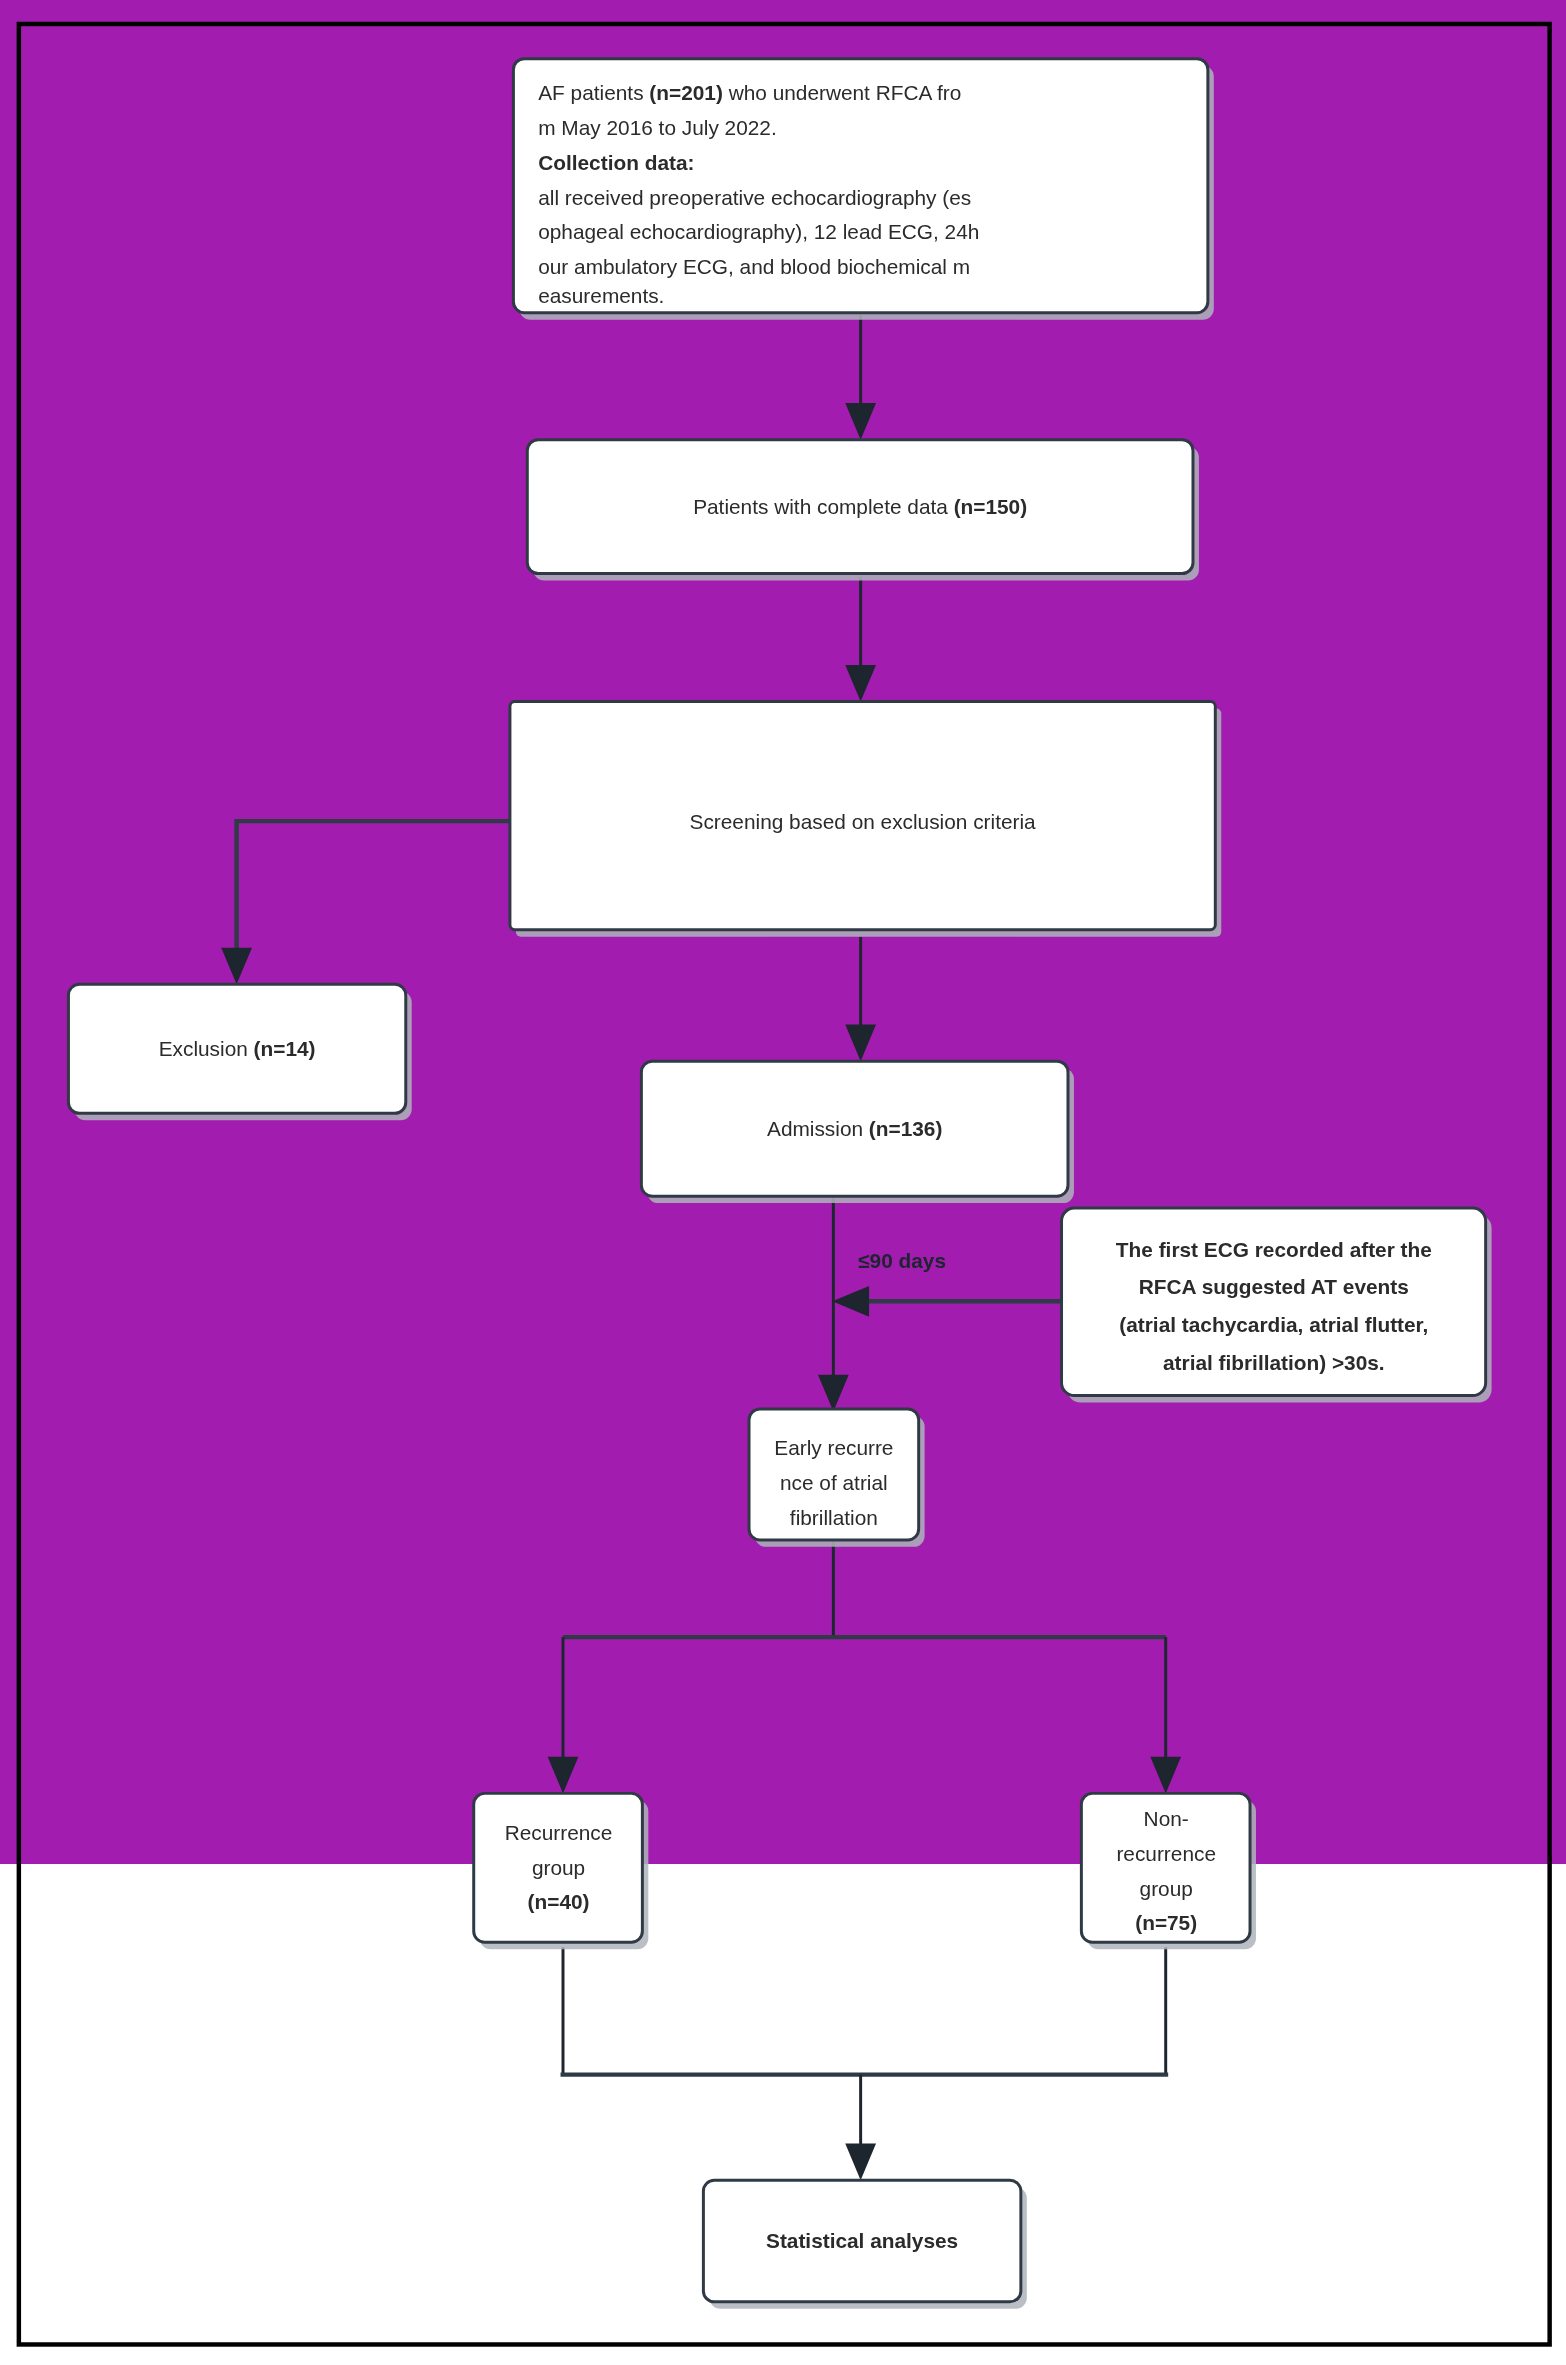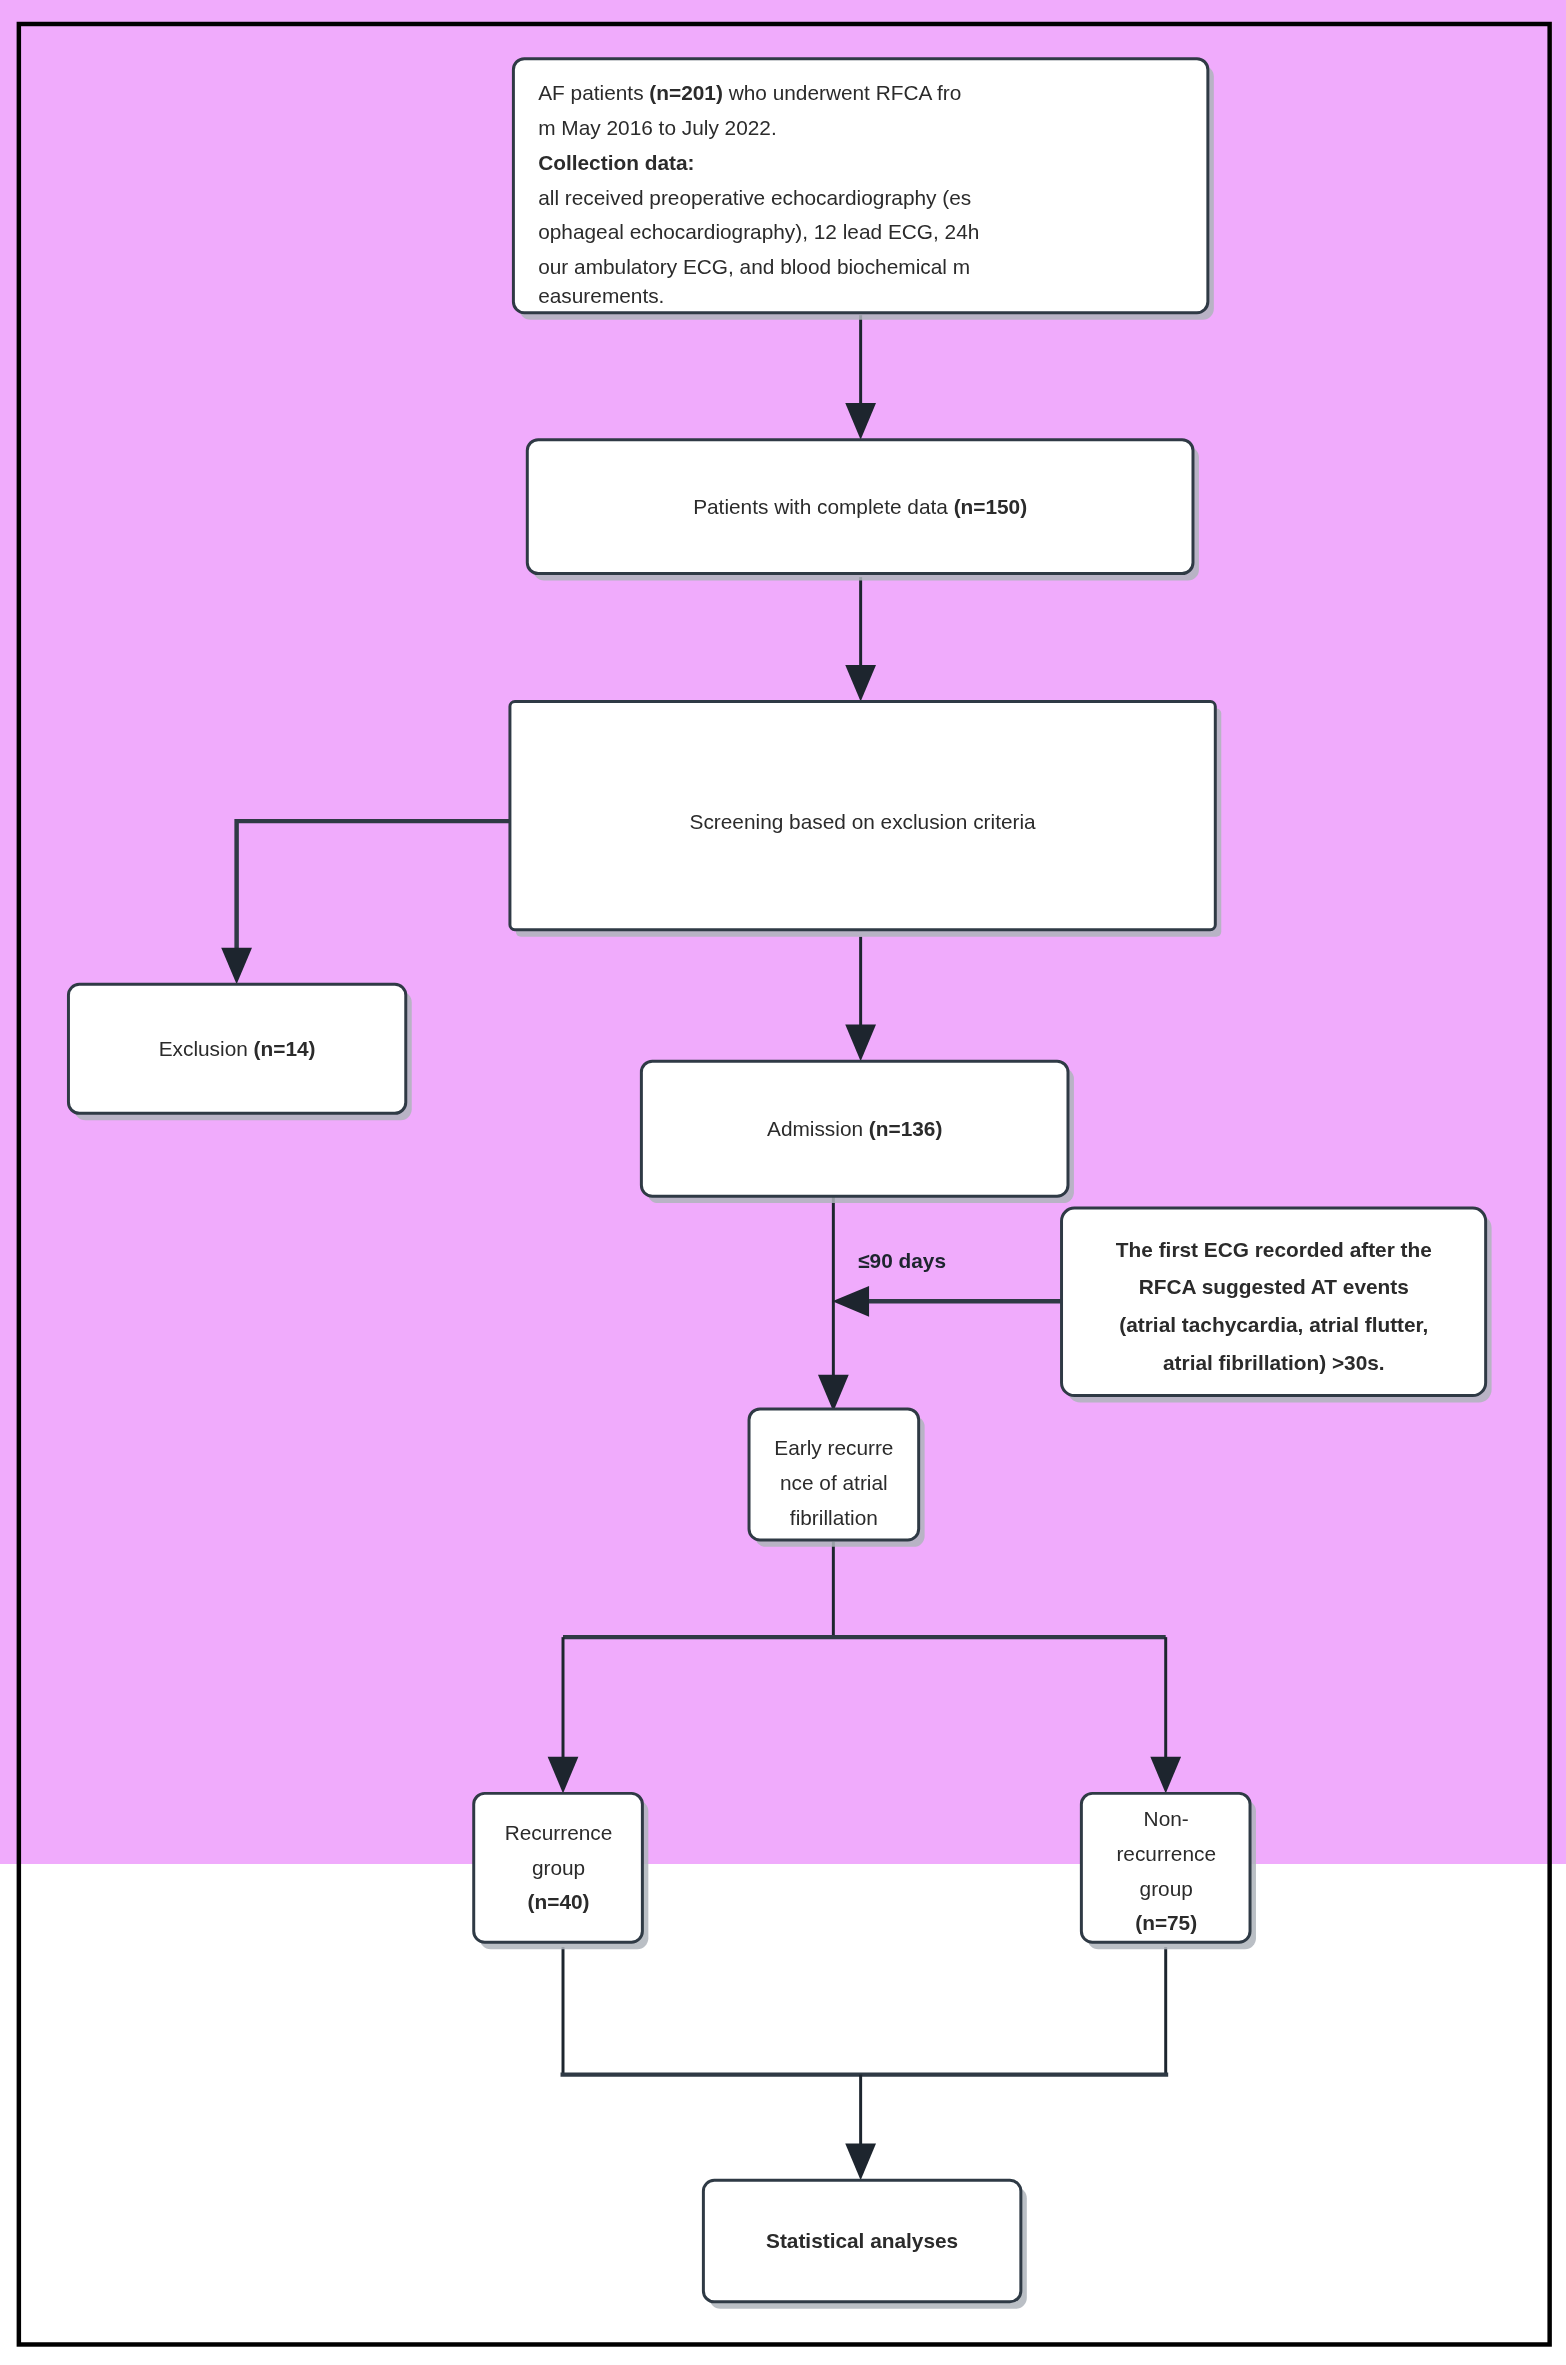--- a/index.html
+++ b/index.html
@@ -10,21 +10,21 @@
   body {
     width: 1567px;
     height: 2366px;
     font-family: "Liberation Sans", sans-serif;
     overflow: hidden;
   }
   #figure-root {
     position: relative;
     width: 1567px;
     height: 1864px;
-    background: #f0abfc;
+    background: #a21caf;
   }
   #flow-svg {
     display: block;
     width: 1567px;
     height: 2366px;
   }
   .node-box {
     fill: #ffffff;
     stroke: #2f3a45;
     stroke-width: 6;

